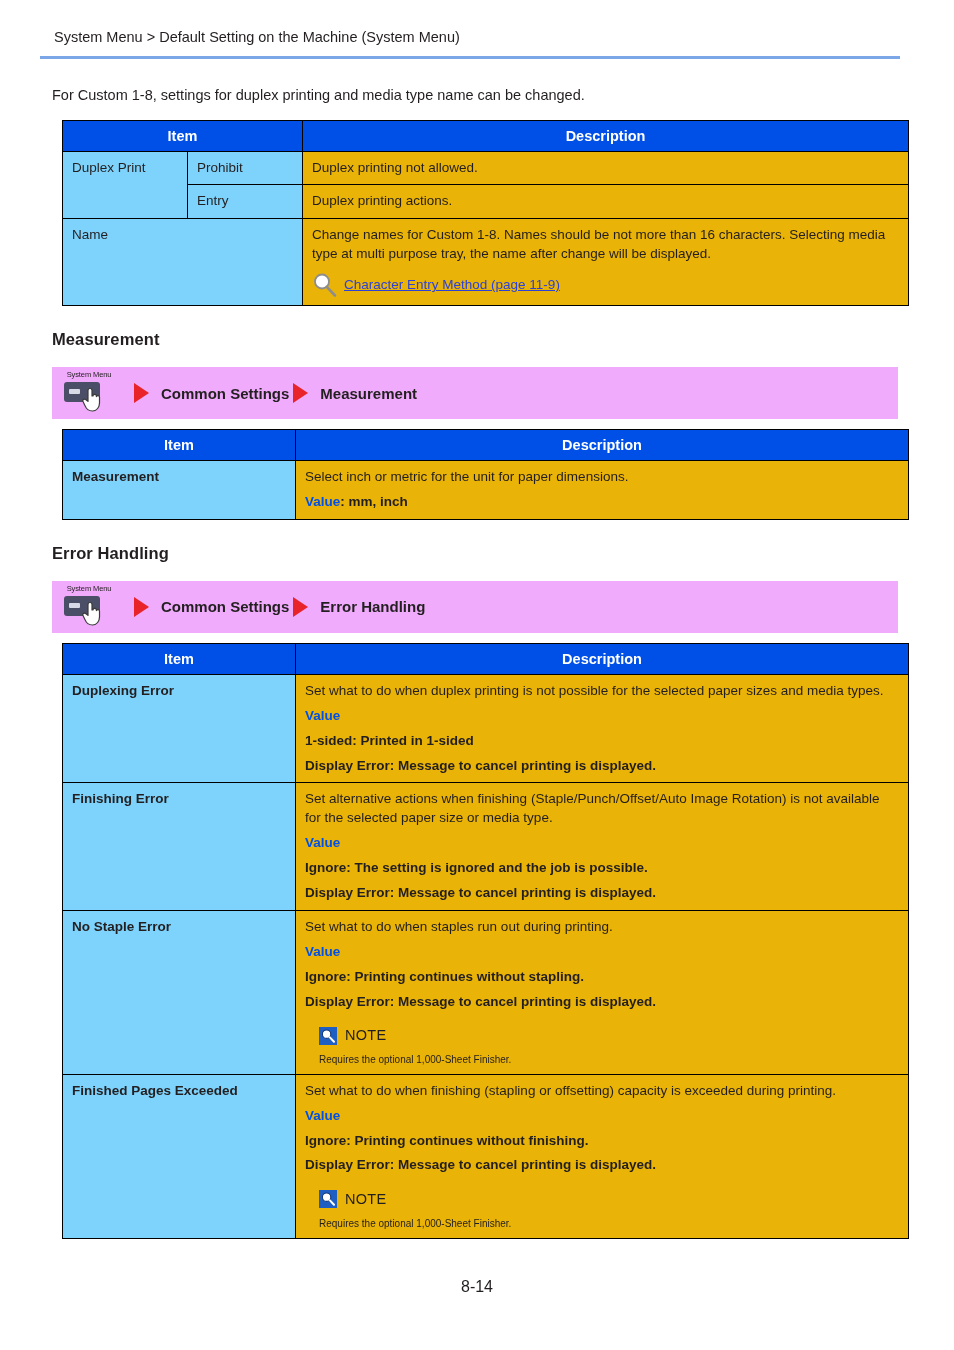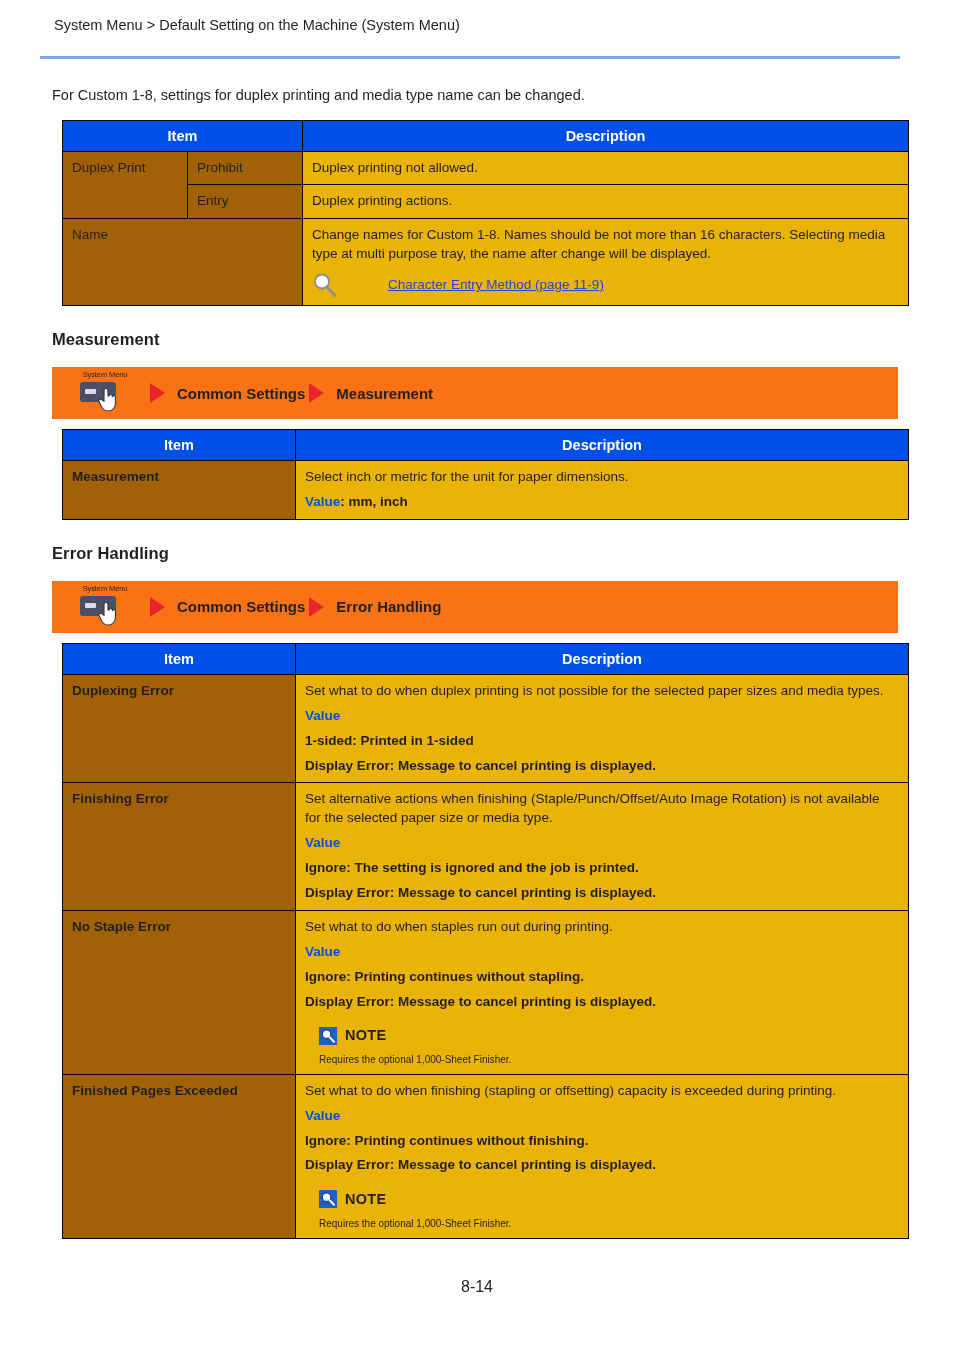--- a/index.html
+++ b/index.html
@@ -18,21 +18,21 @@
 
   
   .page-header {
     position: absolute;
     left: 0; top: 0; right: 0;
     height: 56px;
   }
   .page-header .crumb {
     position: absolute;
     left: 54px;
-    top: 17px;
+    top: 29px;
     font-size: 14.5px;
     color: #231f20;
     white-space: nowrap;
   }
   .header-rule {
     position: absolute;
     left: 40px;
     right: 54px;
     top: 56px;
     height: 3px;
@@ -57,26 +57,26 @@
   h2.section-title {
     font-size: 16.5px;
     font-weight: bold;
     color: #231f20;
     margin: 24px 0 0 0;
     letter-spacing: 0.1px;
   }
 
   
   .nav-strip {
-    background: #f97316;
+    background: #f0abfc;
     height: 52px;
     margin-top: 18px;
     display: flex;
     align-items: center;
-    padding-left: 22px;
+    padding-left: 6px;
     box-sizing: border-box;
   }
   .sysmenu-icon {
     width: 62px;
     height: 46px;
     position: relative;
     flex: 0 0 auto;
     margin-right: 10px;
   }
   .sysmenu-icon .sm-label {
@@ -152,41 +152,40 @@
   }
   table.doc-table td {
     border: 1px solid #000000;
     vertical-align: top;
     font-size: 13.5px;
     line-height: 1.4;
     padding: 7px 9px;
     background: #eab308;
   }
   table.doc-table td.item-cell {
-    background: #a16207;
+    background: #7dd3fc;
   }
   td.item-cell.bold {
     font-weight: bold;
   }
 
   .val-label {
     color: #0050e8;
     font-weight: bold;
   }
   .bold-line {
     font-weight: bold;
   }
   .tline { margin-top: 6px; }
 
   
   .ref-link-row {
     display: flex;
     align-items: flex-start;
     margin-top: 10px;
-    gap: 44px;
   }
   .magnifier {
     width: 26px;
     height: 26px;
     flex: 0 0 auto;
     margin-right: 6px;
     margin-top: -2px;
   }
   .ref-link {
     color: #2b41d8;
@@ -206,21 +205,21 @@
     align-items: center;
   }
   .note-icon {
     width: 18px;
     height: 18px;
     flex: 0 0 auto;
     margin-right: 8px;
   }
   .note-title {
     font-size: 14.5px;
-    font-weight: bold;
+    font-weight: normal;
     letter-spacing: 0.3px;
   }
   .note-body {
     margin-top: 7px;
     font-size: 10px;
   }
 
   
   .page-footer {
     position: absolute;
@@ -363,21 +362,21 @@
           <div class="tline bold-line">1-sided: Printed in 1-sided</div>
           <div class="tline bold-line">Display Error: Message to cancel printing is displayed.</div>
         </td>
       </tr>
 
       <tr>
         <td class="item-cell bold">Finishing Error</td>
         <td>
           <div>Set alternative actions when finishing (Staple/Punch/Offset/Auto Image Rotation) is not available for the selected paper size or media type.</div>
           <div class="tline val-label">Value</div>
-          <div class="tline bold-line">Ignore: The setting is ignored and the job is printed.</div>
+          <div class="tline bold-line">Ignore: The setting is ignored and the job is possible.</div>
           <div class="tline bold-line">Display Error: Message to cancel printing is displayed.</div>
         </td>
       </tr>
 
       <tr>
         <td class="item-cell bold">No Staple Error</td>
         <td>
           <div>Set what to do when staples run out during printing.</div>
           <div class="tline val-label">Value</div>
           <div class="tline bold-line">Ignore: Printing continues without stapling.</div>

